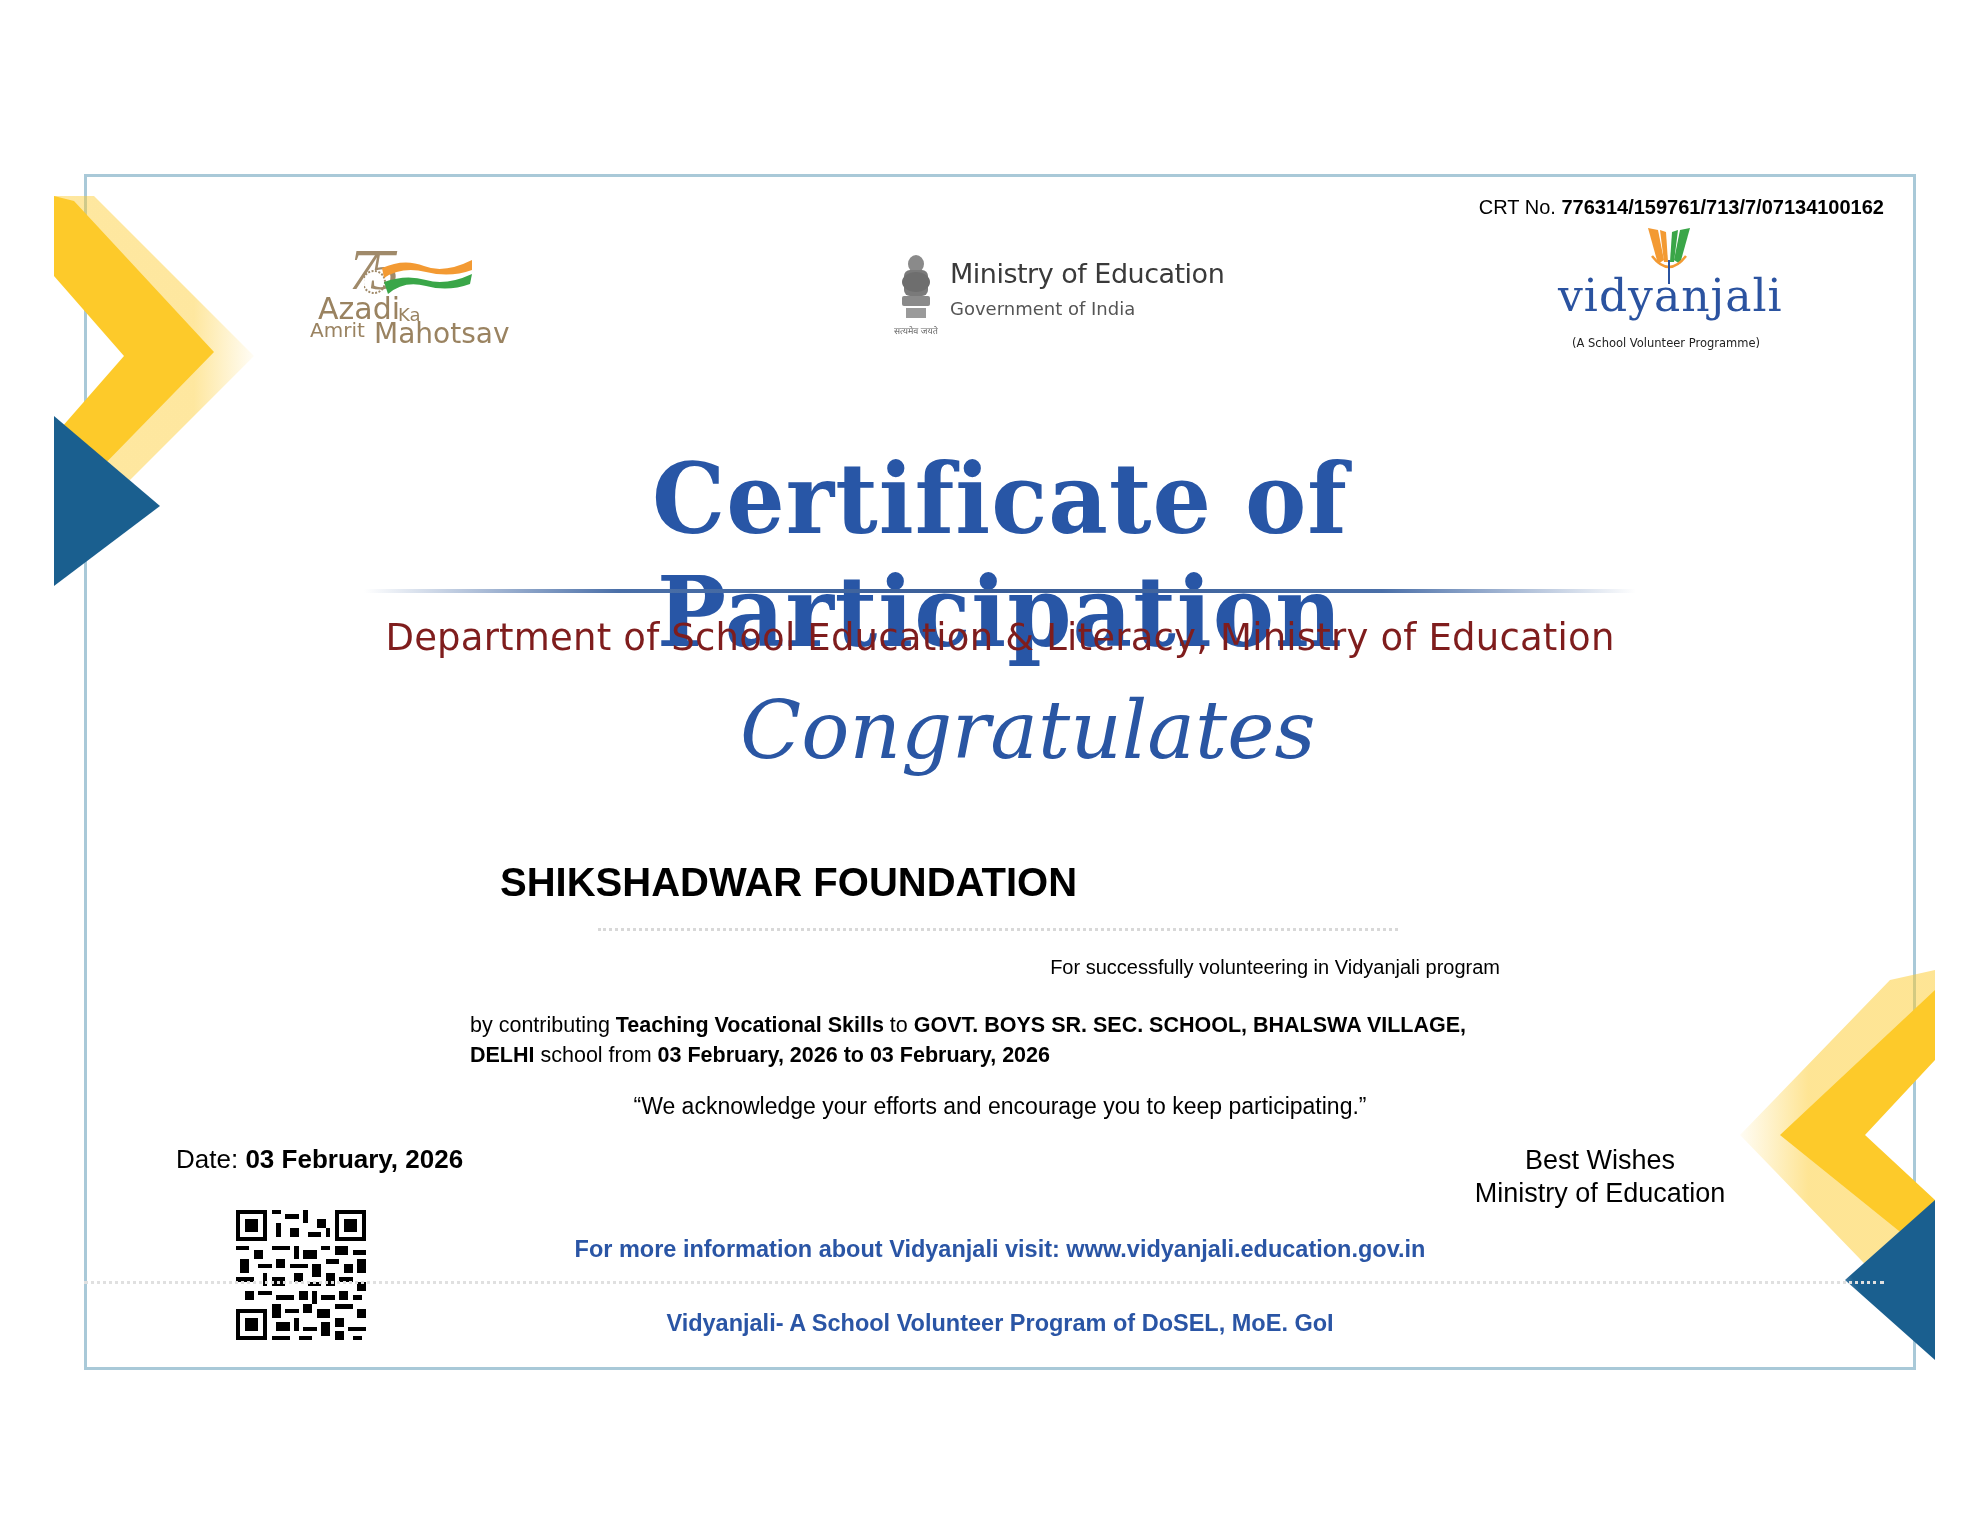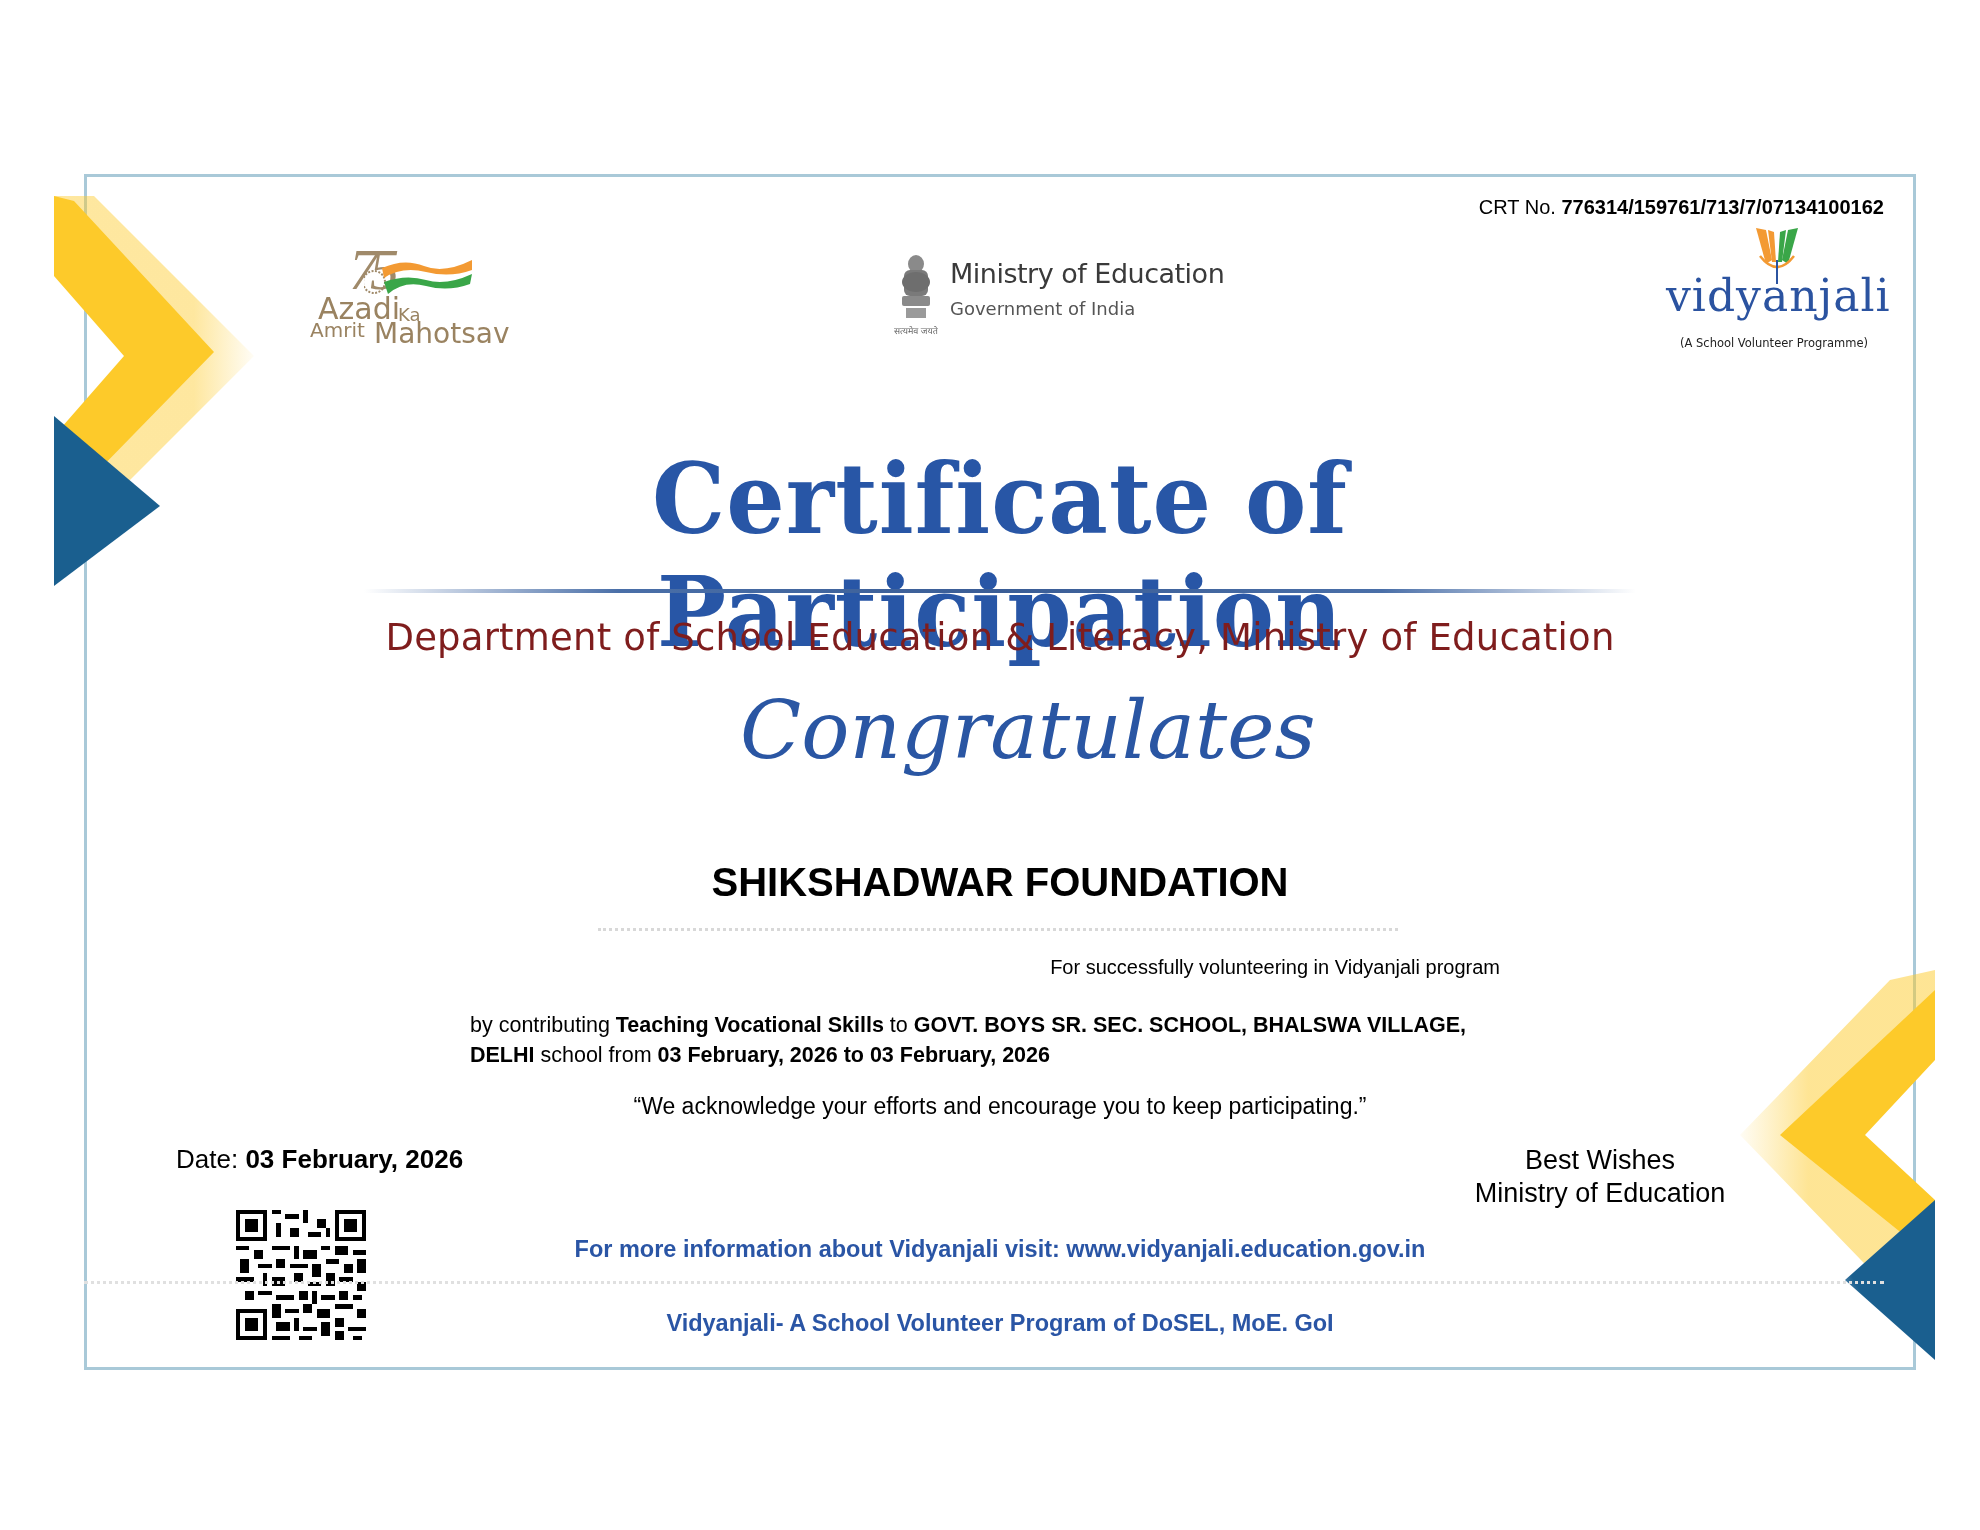--- a/index.html
+++ b/index.html
@@ -31,21 +31,21 @@
     .akam-ka { position: absolute; left: 92px; top: 12px; font-size: 18px; }
     .akam-amrit { position: absolute; left: 4px; top: 26px; font-size: 20px; }
     .akam-mahotsav { position: absolute; left: 68px; top: 26px; font-size: 28px; }
 
     .logo-moe { position: absolute; left: 896px; top: 250px; width: 340px; height: 90px; }
     .emblem { position: absolute; left: 0; top: 2px; width: 40px; height: 72px; }
     .moe-title { position: absolute; left: 54px; top: 8px; font-family: "DejaVu Sans", sans-serif; font-size: 27px; color: #3a3a3a; letter-spacing: -0.5px; }
     .moe-sub { position: absolute; left: 54px; top: 48px; font-family: "DejaVu Sans", sans-serif; font-size: 18px; color: #555; }
     .emblem-motto { position: absolute; left: -2px; top: 74px; font-size: 9px; color: #666; white-space: nowrap; }
 
-    .logo-vidya { position: absolute; left: 1656px; top: 226px; width: 240px; height: 130px; }
+    .logo-vidya { position: absolute; left: 1548px; top: 226px; width: 240px; height: 130px; }
     .vidya-book { position: absolute; left: 96px; top: 0; width: 50px; height: 60px; }
     .vidya-word { position: absolute; left: 10px; top: 44px; font-family: "DejaVu Serif", serif; font-size: 44px; color: #2b53a0; letter-spacing: 1px; }
     .vidya-sub { position: absolute; left: 24px; top: 110px; font-family: "DejaVu Sans", sans-serif; font-size: 11.5px; color: #222; }
 
     
     .title {
       position: absolute; left: 370px; top: 448px; width: 1260px; text-align: center;
       font-family: "DejaVu Serif", serif; font-weight: 700; font-size: 92px; color: #2856a6;
       letter-spacing: 1px; transform: scaleY(1.05);
     }
@@ -56,21 +56,21 @@
     .dept {
       position: absolute; left: 360px; top: 616px; width: 1280px; text-align: center;
       font-family: "DejaVu Sans", sans-serif; font-size: 37px; color: #7f1d1d; letter-spacing: 0.2px;
     }
     .congrats {
       position: absolute; left: 740px; top: 684px; width: 520px; text-align: right;
       font-family: "DejaVu Serif", serif; font-style: italic; font-size: 80px; color: #2a56a3;
     }
 
     .recipient {
-      position: absolute; left: 500px; top: 860px; width: 1000px; text-align: center;
+      position: absolute; left: 500px; top: 860px; width: 1000px; 
       font-size: 40px; font-weight: 700; color: #000;
     }
     .dotted-rule {
       position: absolute; left: 598px; top: 928px; width: 800px; height: 0;
       border-top: 3px dotted #d8d8d8;
     }
     .line1 {
       position: absolute; left: 500px; top: 956px; width: 1000px; text-align: right;
       font-size: 20px;
     }

